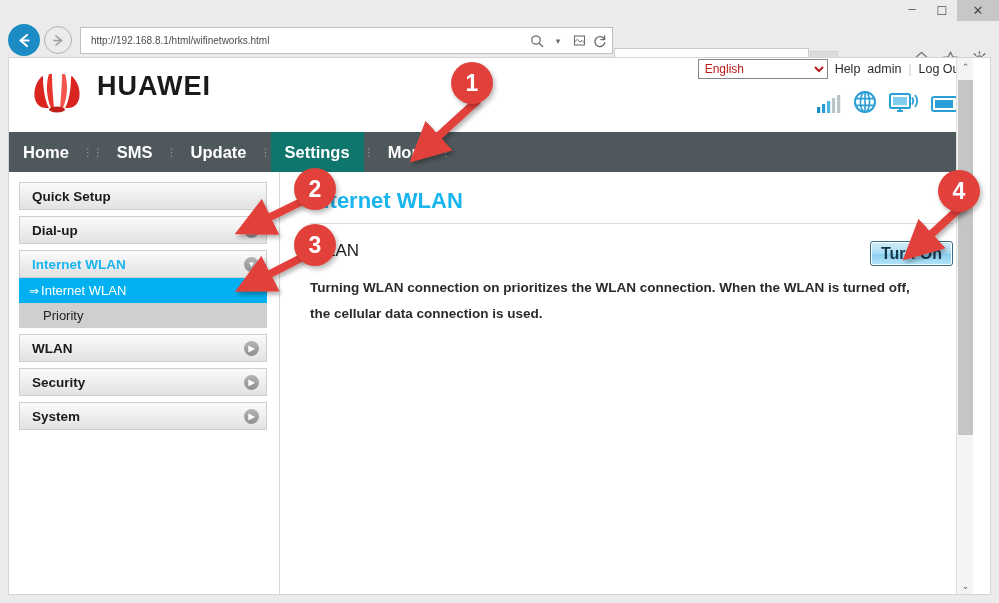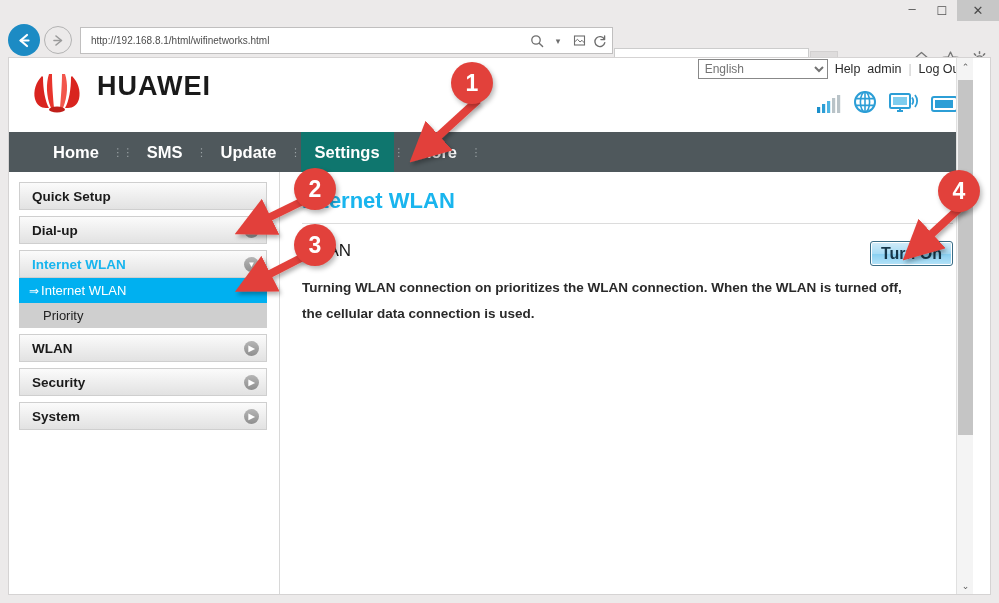--- a/index.html
+++ b/index.html
@@ -76,43 +76,43 @@
   }
   .page { position: absolute; left: 0; top: 0; width: 964px; height: 536px; background: #fff; }
 
   
   .hw-header { position: relative; height: 74px; background: #fff; }
   .hw-logo { position: absolute; left: 20px; top: 13px; display: flex; gap: 12px; }
   .hw-logo-text { font-size: 27px; font-weight: bold; letter-spacing: 1px; color: #1a1a1a; }
   .hw-toolbar { position: absolute; right: 10px; top: 1px; display: flex; align-items: center; gap: 7px; font-size: 12px; color: #333; }
   .lang-select {
     width: 130px; height: 20px; font-size: 12px; font-family: "Liberation Sans", sans-serif;
-    border: 1px solid #888; background: #fff; color: #737373; padding-left: 2px;
+    border: 1px solid #888; background: #fff; color: #b91c1c; padding-left: 2px;
   }
   .tb-link { color: #2b2b2b; font-size: 12.5px; }
   .tb-sep { color: #c7c7c7; font-size: 12px; }
   .status-icons { position: absolute; right: 12px; top: 32px; display: flex; align-items: flex-end; gap: 12px; }
 
   
   .mainnav {
     height: 40px; background: #4f585c; display: flex; align-items: stretch;
-    padding-left: 30px;
+    padding-left: 0;
   }
   .mainnav-item {
     display: flex; align-items: center; padding: 0 14px;
     color: #fff; font-size: 16.5px; font-weight: bold;
   }
   .mainnav-item.active { background: #0f766e; }
   .mainnav-dots {
     display: flex; align-items: center; color: #9aa2a5;
     font-size: 11px; letter-spacing: 0; width: 10px; justify-content: center;
   }
 
   
-  .body-area { display: flex; height: 422px; background: #fff; }
+  .body-area { display: flex; height: 422px; background: #fff; gap: 8px; }
   .sidebar { width: 271px; border-right: 1px solid #d8d8d8; padding: 10px 12px 0 10px; background: #fff; }
   .side-item {
     height: 28px; margin-bottom: 6px; display: flex; align-items: center;
     justify-content: space-between; padding: 0 7px 0 12px;
     background: linear-gradient(180deg,#fbfbfb 0%, #ededed 55%, #e2e2e2 100%);
     border: 1px solid #cfcfcf; font-size: 13.5px; font-weight: bold; color: #1b1b1b;
   }
   .side-item.expanded { color: #19b5ee; margin-bottom: 0; }
   .chev {
     width: 15px; height: 15px; border-radius: 50%;

